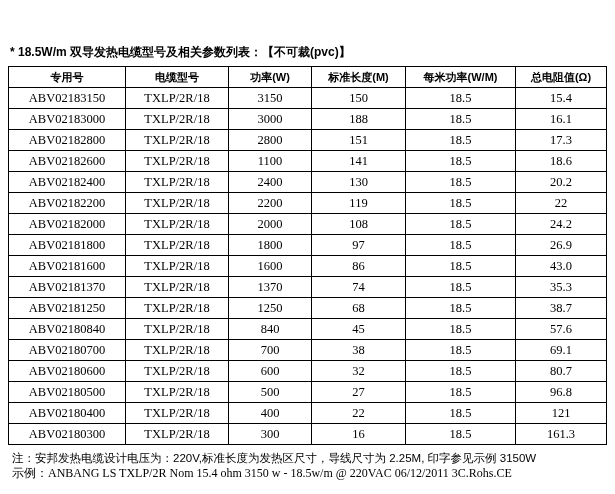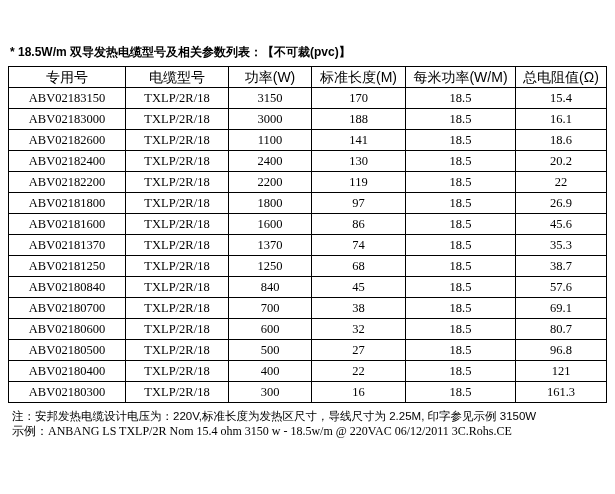--- a/index.html
+++ b/index.html
@@ -41,23 +41,23 @@
     text-align: center;
     font-size: 12.5px;
     line-height: 13px;
     height: 20px;
     padding: 0;
     font-family: "Liberation Serif", serif;
     white-space: nowrap;
     overflow: hidden;
   }
   table.spec th {
-    font-weight: normal;
+    font-weight: bold;
     font-family: "Liberation Sans", sans-serif;
-    font-size: 14px;
+    font-size: 11px;
   }
   col.c0 { width: 117px; }
   col.c1 { width: 103px; }
   col.c2 { width: 83px; }
   col.c3 { width: 94px; }
   col.c4 { width: 110px; }
   col.c5 { width: 91px; }
   .notes {
     margin: 6px 0 0 4px;
     font-family: "Liberation Sans", sans-serif;
@@ -96,33 +96,41 @@
         <th>标准长度(M)</th>
         <th>每米功率(W/M)</th>
         <th>总电阻值(Ω)</th>
       </tr>
     </thead>
     <tbody>
       <tr>
         <td>ABV02183150</td>
         <td>TXLP/2R/18</td>
         <td>3150</td>
-        <td>170</td>
+        <td>150</td>
         <td>18.5</td>
         <td>15.4</td>
       </tr>
       <tr>
         <td>ABV02183000</td>
         <td>TXLP/2R/18</td>
         <td>3000</td>
         <td>188</td>
         <td>18.5</td>
         <td>16.1</td>
       </tr>
       <tr>
+        <td>ABV02182800</td>
+        <td>TXLP/2R/18</td>
+        <td>2800</td>
+        <td>151</td>
+        <td>18.5</td>
+        <td>17.3</td>
+      </tr>
+      <tr>
         <td>ABV02182600</td>
         <td>TXLP/2R/18</td>
         <td>1100</td>
         <td>141</td>
         <td>18.5</td>
         <td>18.6</td>
       </tr>
       <tr>
         <td>ABV02182400</td>
         <td>TXLP/2R/18</td>
@@ -133,34 +141,42 @@
       </tr>
       <tr>
         <td>ABV02182200</td>
         <td>TXLP/2R/18</td>
         <td>2200</td>
         <td>119</td>
         <td>18.5</td>
         <td>22</td>
       </tr>
       <tr>
+        <td>ABV02182000</td>
+        <td>TXLP/2R/18</td>
+        <td>2000</td>
+        <td>108</td>
+        <td>18.5</td>
+        <td>24.2</td>
+      </tr>
+      <tr>
         <td>ABV02181800</td>
         <td>TXLP/2R/18</td>
         <td>1800</td>
         <td>97</td>
         <td>18.5</td>
         <td>26.9</td>
       </tr>
       <tr>
         <td>ABV02181600</td>
         <td>TXLP/2R/18</td>
         <td>1600</td>
         <td>86</td>
         <td>18.5</td>
-        <td>45.6</td>
+        <td>43.0</td>
       </tr>
       <tr>
         <td>ABV02181370</td>
         <td>TXLP/2R/18</td>
         <td>1370</td>
         <td>74</td>
         <td>18.5</td>
         <td>35.3</td>
       </tr>
       <tr>

